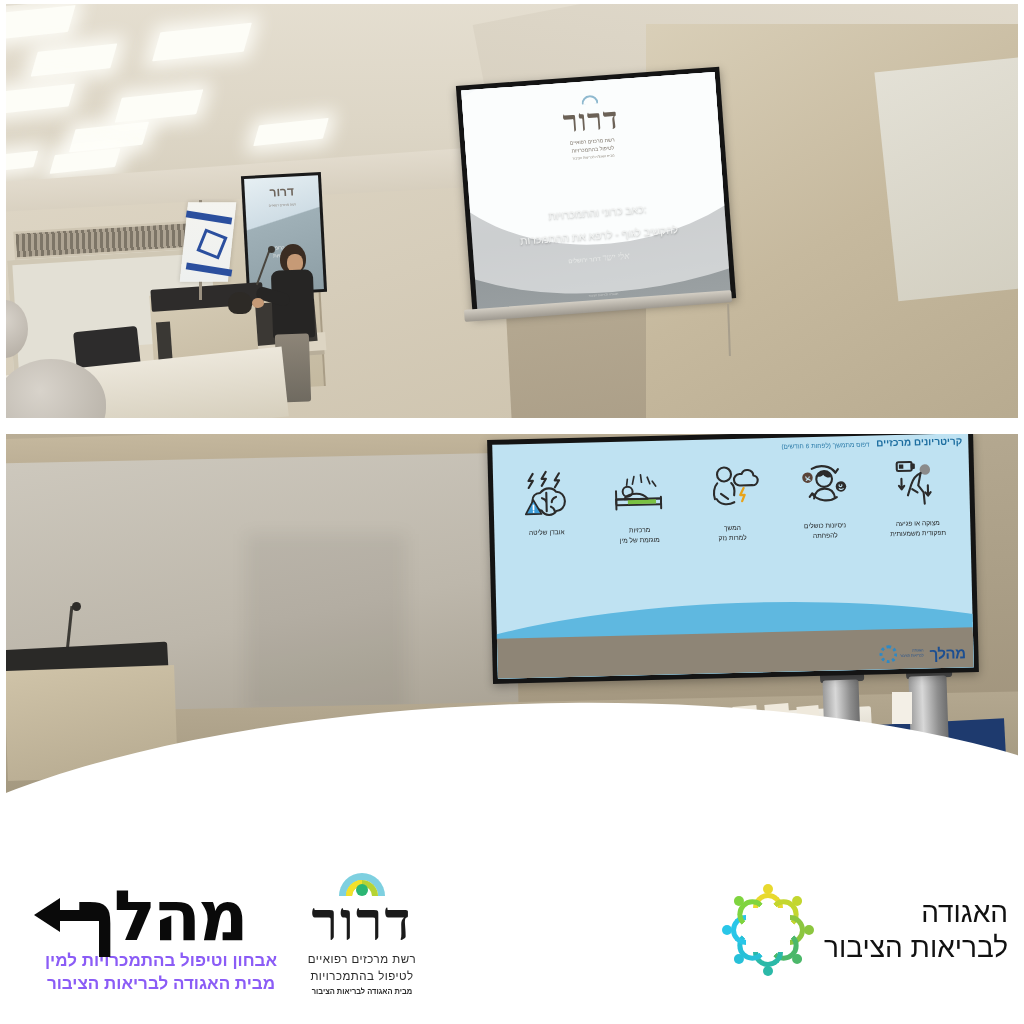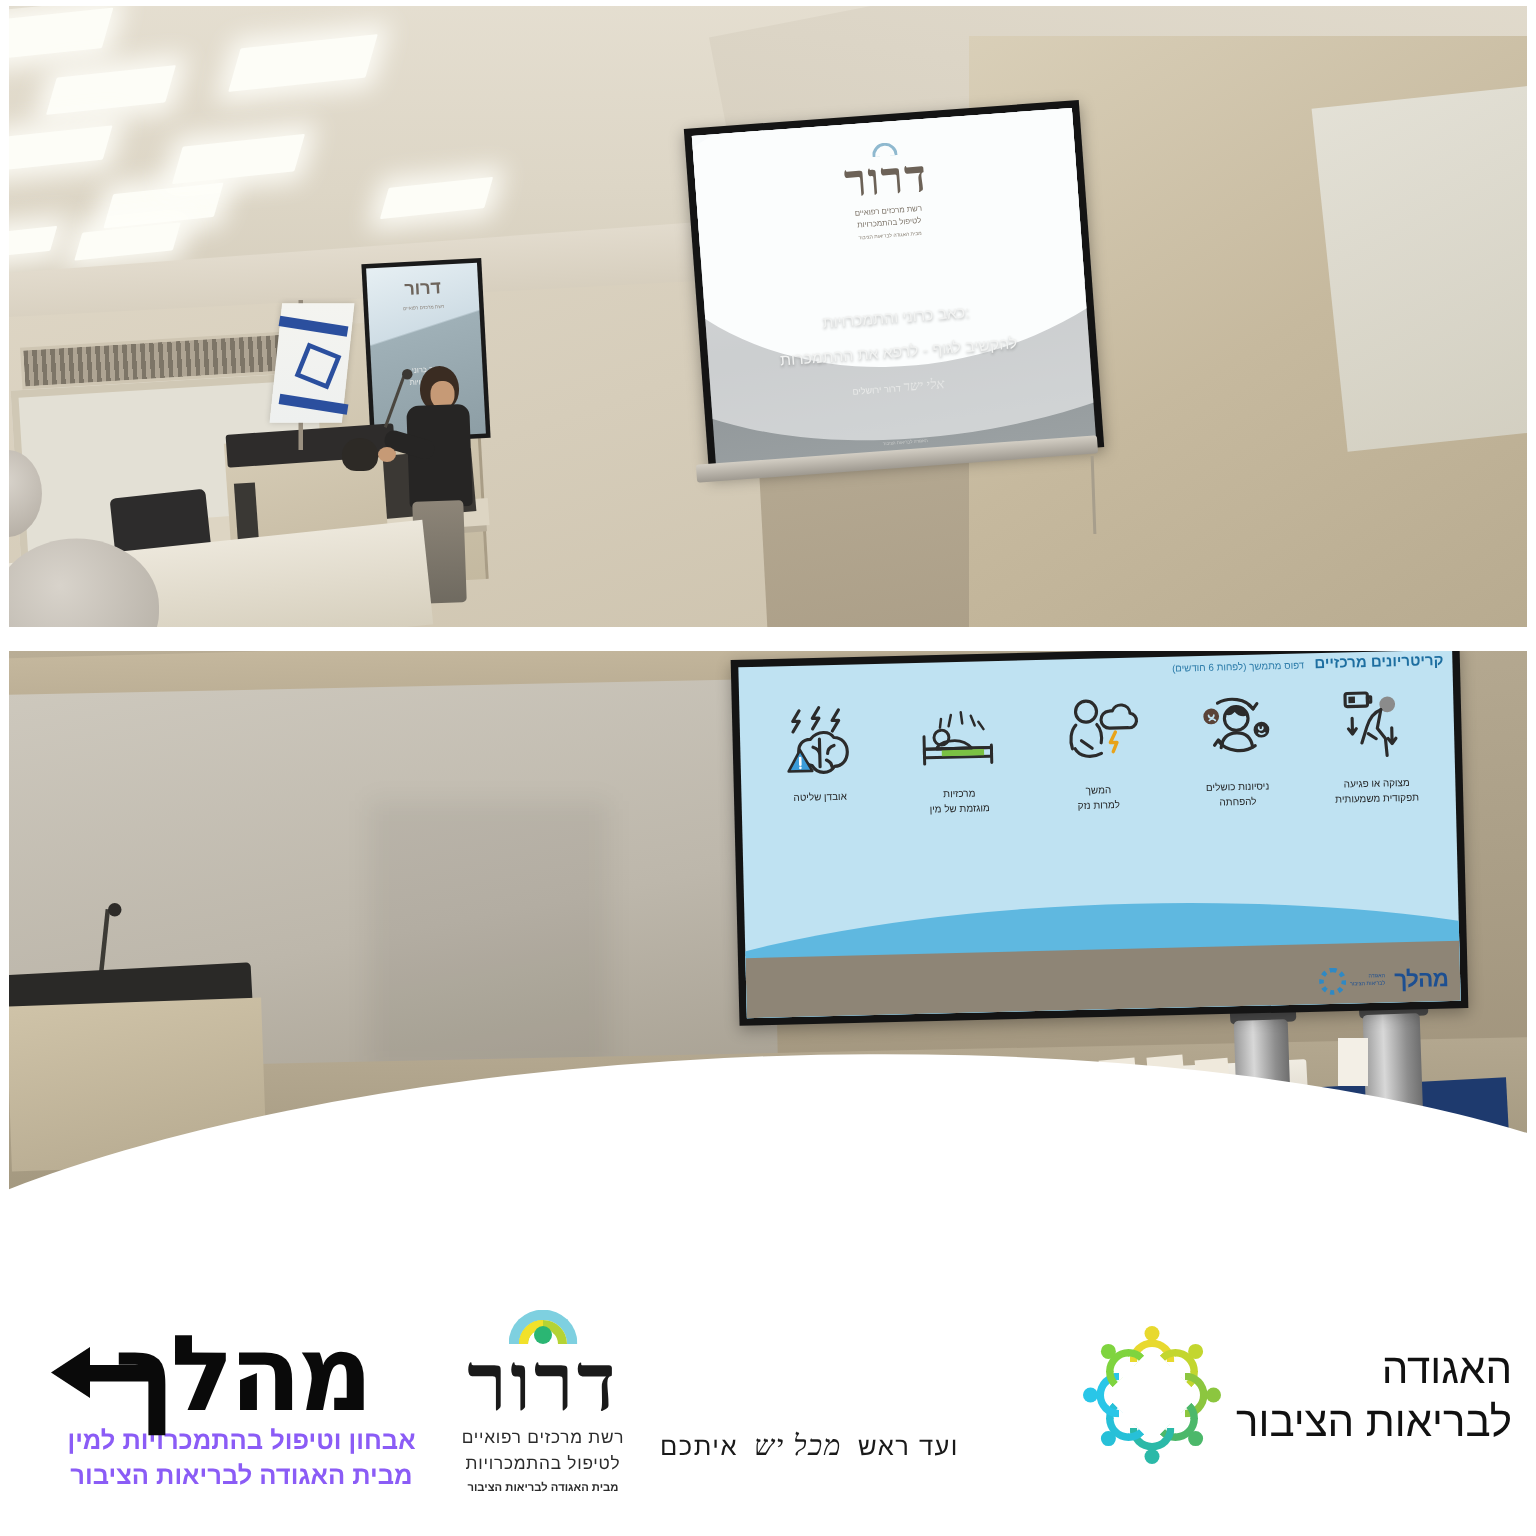--- a/index.html
+++ b/index.html
@@ -484,25 +484,20 @@
           <div class="ld-dot"></div>
       </div>
       <div class="ld-word">דרור</div>
       <div class="ld-sub">
         <span>רשת מרכזים רפואיים</span><br>
         <span>לטיפול בהתמכרויות</span>
       </div>
       <div class="ld-sub2">מבית האגודה לבריאות הציבור</div>
     </div>
 
-    <div class="tagline">
-      <span>ועד ראש</span>
-      <span class="tag-sig">מכל יש</span>
-      <span>איתכם</span>
-    </div>
 
     <div class="logo-agudah">
       <div class="la-text">
         <span>האגודה</span><br>
         <span>לבריאות הציבור</span>
       </div>
       <div class="la-ring">
         <div class="la-p" style="left: 31px; top: 0px; transform: rotate(0deg); color: rgb(232, 217, 46);">
             <div class="arc"></div>
             <div class="hd"></div>

